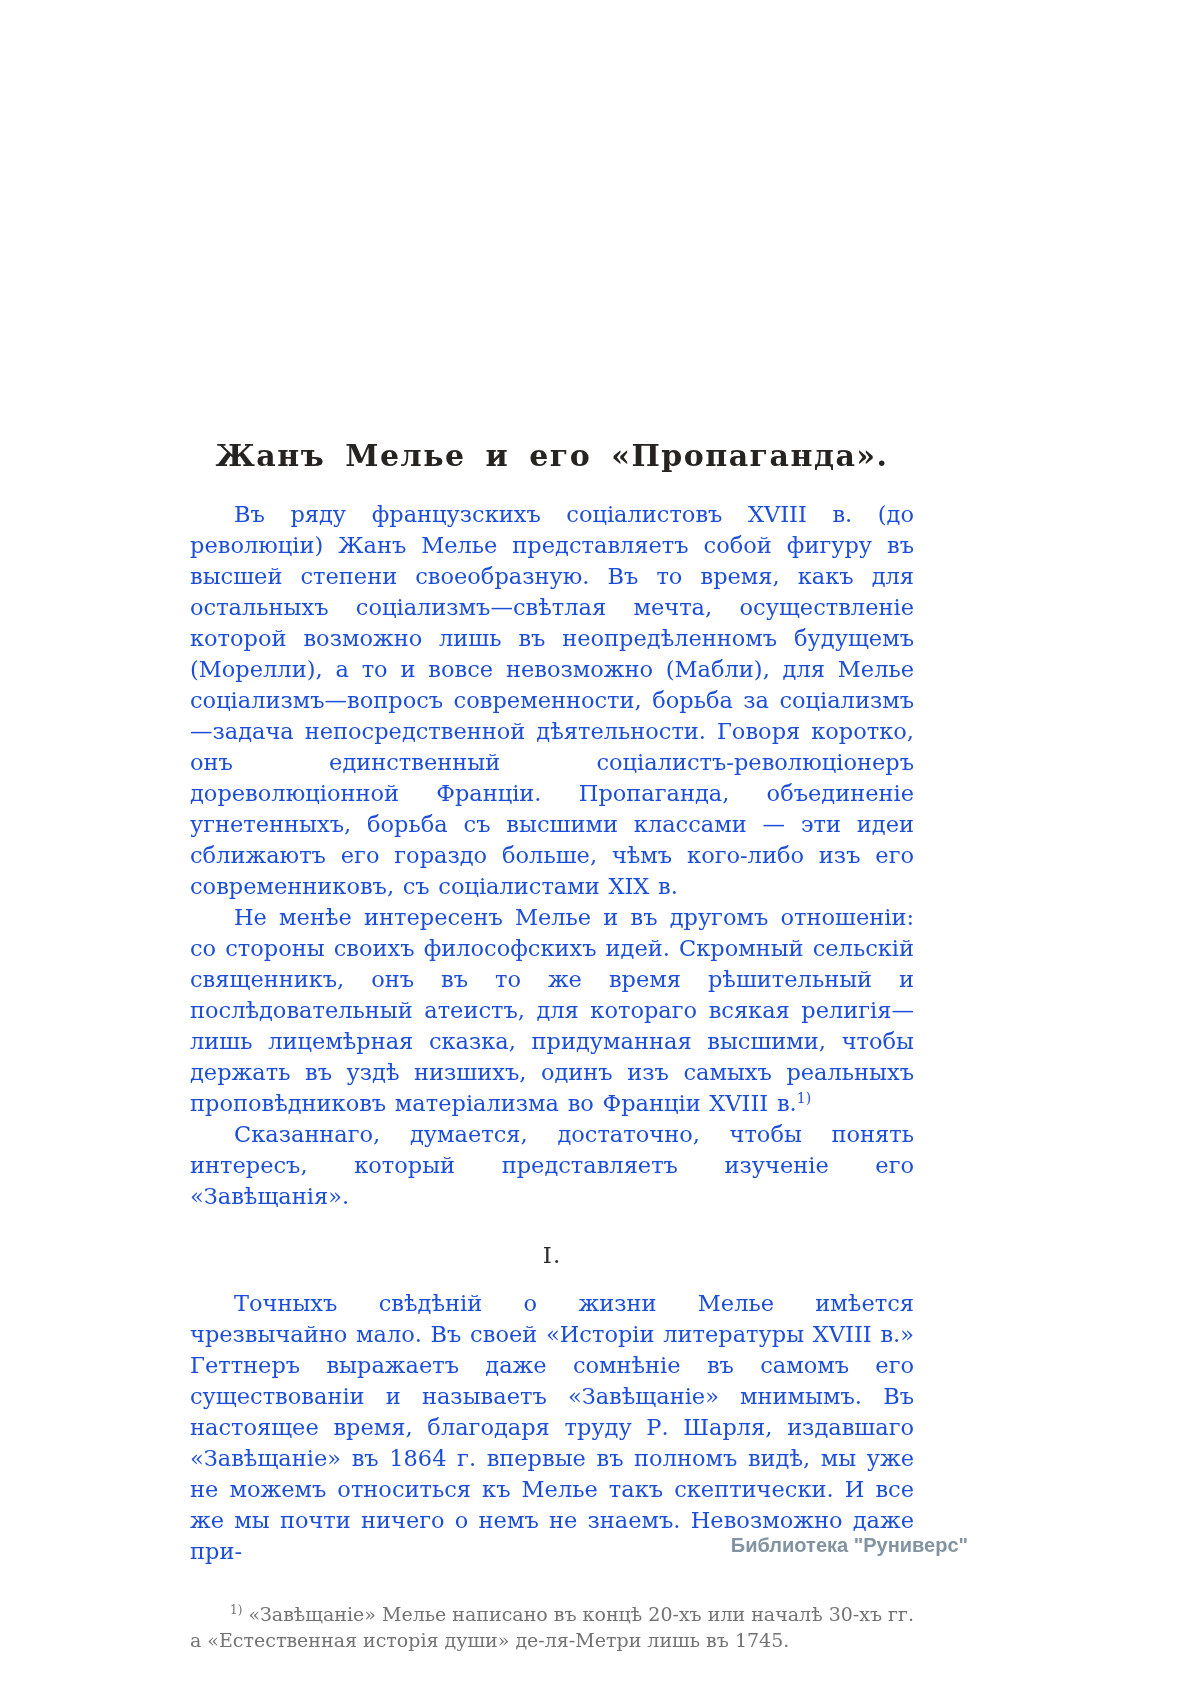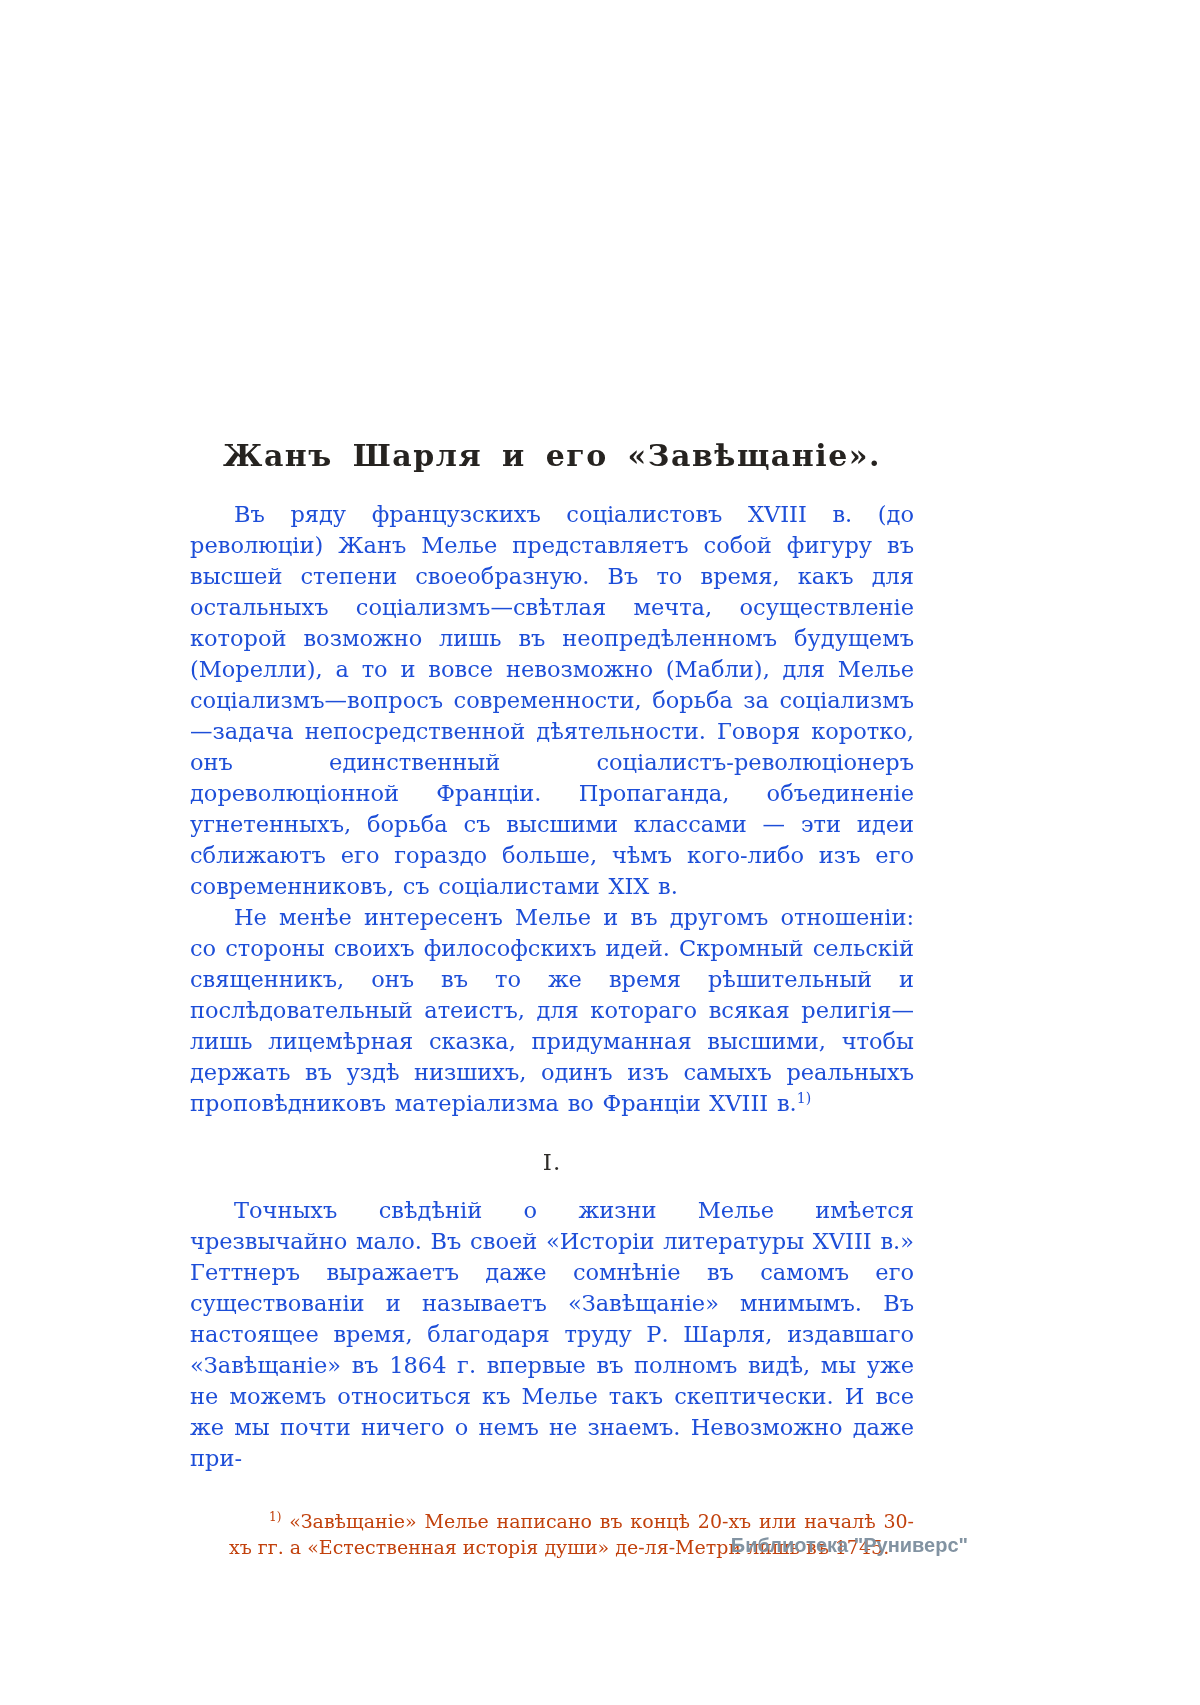--- a/index.html
+++ b/index.html
@@ -50,22 +50,21 @@
     font-size: 23px;
     font-weight: normal;
     letter-spacing: 1px;
     color: #2e2b28;
   }
   .footnote {
     margin-top: 34px;
     font-size: 19px;
     line-height: 26px;
     text-align: justify;
-    color: #c2410c;
-    margin-left: 39px;
+    color: #737373;
   }
   .footnote sup {
     font-size: 12px;
     line-height: 0;
   }
   .fn-indent {
     display: inline-block;
     width: 40px;
   }
   .watermark {
@@ -77,26 +76,27 @@
     font-weight: bold;
     color: #8293a2;
   }
 </style>
 </head>
 <body>
 
 <div class="page">
   <div class="content">
 
-    <h1 class="doc-title">Жанъ Шарля и его «Завѣщаніе».</h1>
+    <h1 class="doc-title">Жанъ Мелье и его «Пропаганда».</h1>
 
     <p class="para">Въ ряду французскихъ соціалистовъ XVIII в. (до революціи) Жанъ Мелье представляетъ собой фигуру въ высшей степени своеобразную. Въ то время, какъ для остальныхъ соціализмъ—свѣтлая мечта, осуществленіе которой возможно лишь въ неопредѣленномъ будущемъ (Морелли), а то и вовсе невозможно (Мабли), для Мелье соціализмъ—вопросъ современности, борьба за соціализмъ—задача непосредственной дѣятельности. Говоря коротко, онъ единственный соціалистъ-революціонеръ дореволюціонной Франціи. Пропаганда, объединеніе угнетенныхъ, борьба съ высшими классами — эти идеи сближаютъ его гораздо больше, чѣмъ кого-либо изъ его современниковъ, съ соціалистами XIX в.</p>
 
     <p class="para"><span>Не менѣе интересенъ Мелье и въ другомъ отношеніи: со стороны своихъ философскихъ идей. Скромный сельскій священникъ, онъ въ то же время рѣшительный и послѣдовательный атеистъ, для котораго всякая религія—лишь лицемѣрная сказка, придуманная высшими, чтобы держать въ уздѣ низшихъ, одинъ изъ самыхъ реальныхъ проповѣдниковъ матеріализма во Франціи XVIII в.</span><sup>1)</sup></p>
 
+    <p class="para">Сказаннаго, думается, достаточно, чтобы понять интересъ, который представляетъ изученіе его «Завѣщанія».</p>
 
     <h2 class="section-heading">I.</h2>
 
     <p class="para">Точныхъ свѣдѣній о жизни Мелье имѣется чрезвычайно мало. Въ своей «Исторіи литературы XVIII в.» Геттнеръ выражаетъ даже сомнѣніе въ самомъ его существованіи и называетъ «Завѣщаніе» мнимымъ. Въ настоящее время, благодаря труду Р. Шарля, издавшаго «Завѣщаніе» въ 1864 г. впервые въ полномъ видѣ, мы уже не можемъ относиться къ Мелье такъ скептически. И все же мы почти ничего о немъ не знаемъ. Невозможно даже при-</p>
 
     <div class="footnote"><span class="fn-indent"></span><sup>1)</sup> <span>«Завѣщаніе» Мелье написано въ концѣ 20-хъ или началѣ 30-хъ гг. а «Естественная исторія души» де-ля-Метри лишь въ 1745.</span></div>
 
   </div>
 
   <div class="watermark">Библиотека "Руниверс"</div>

